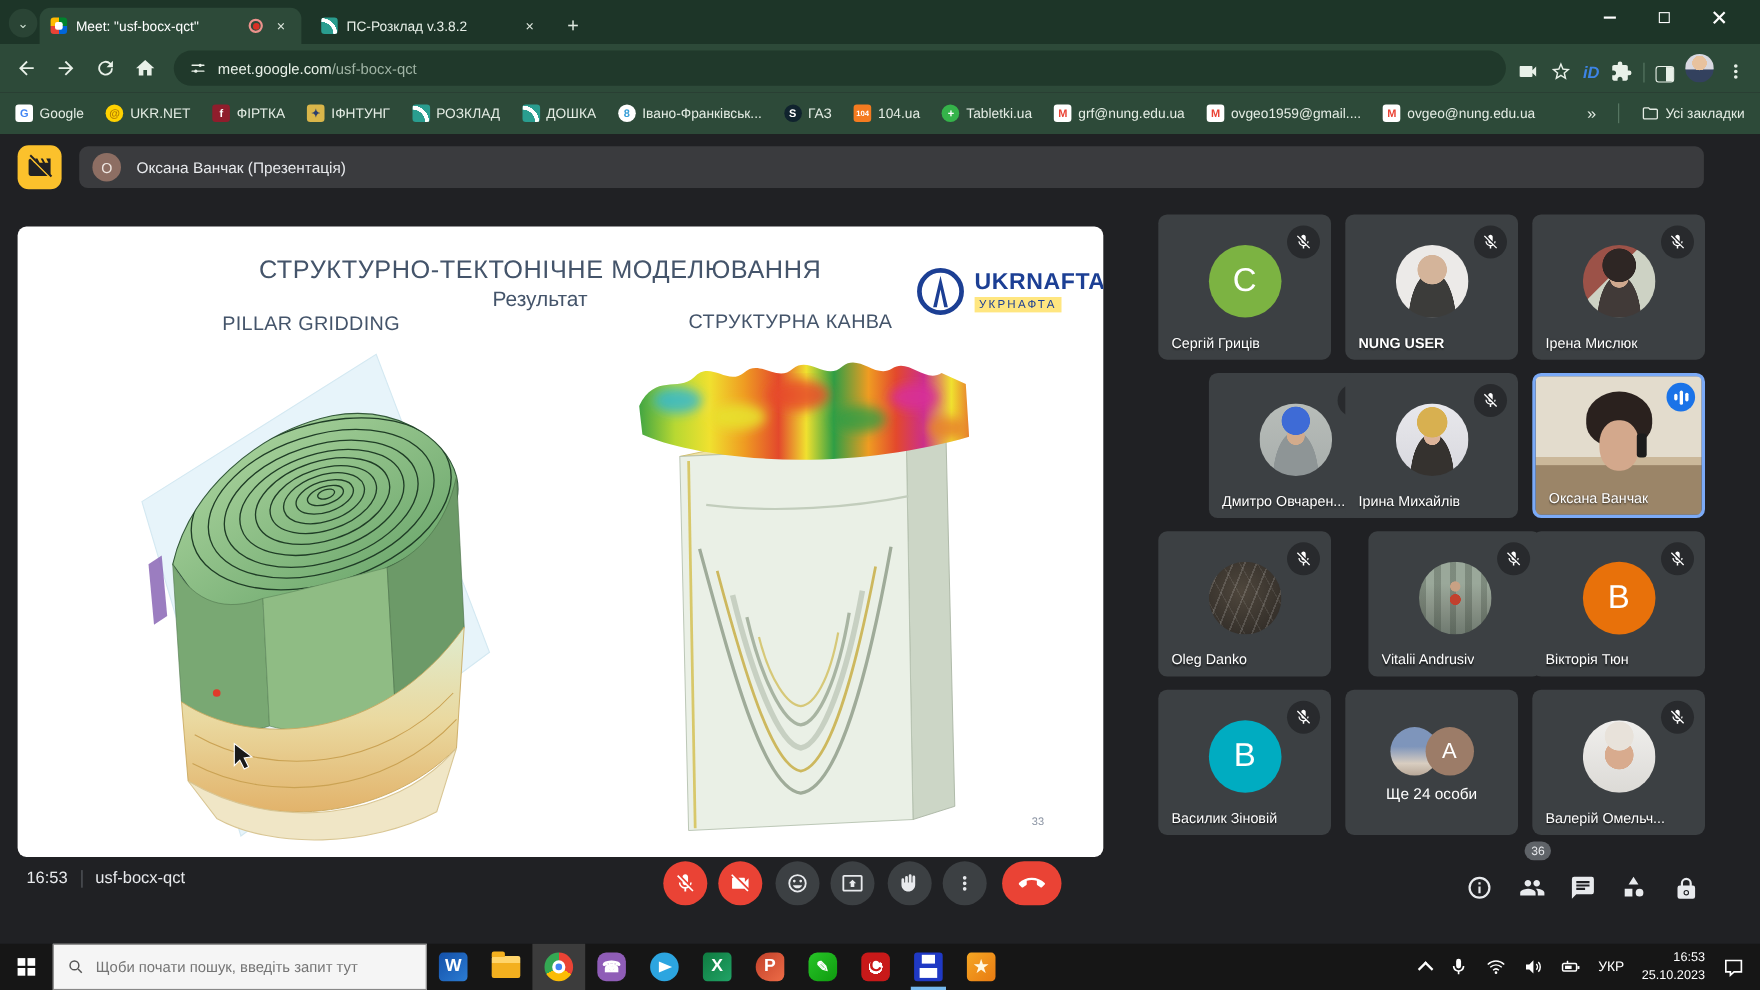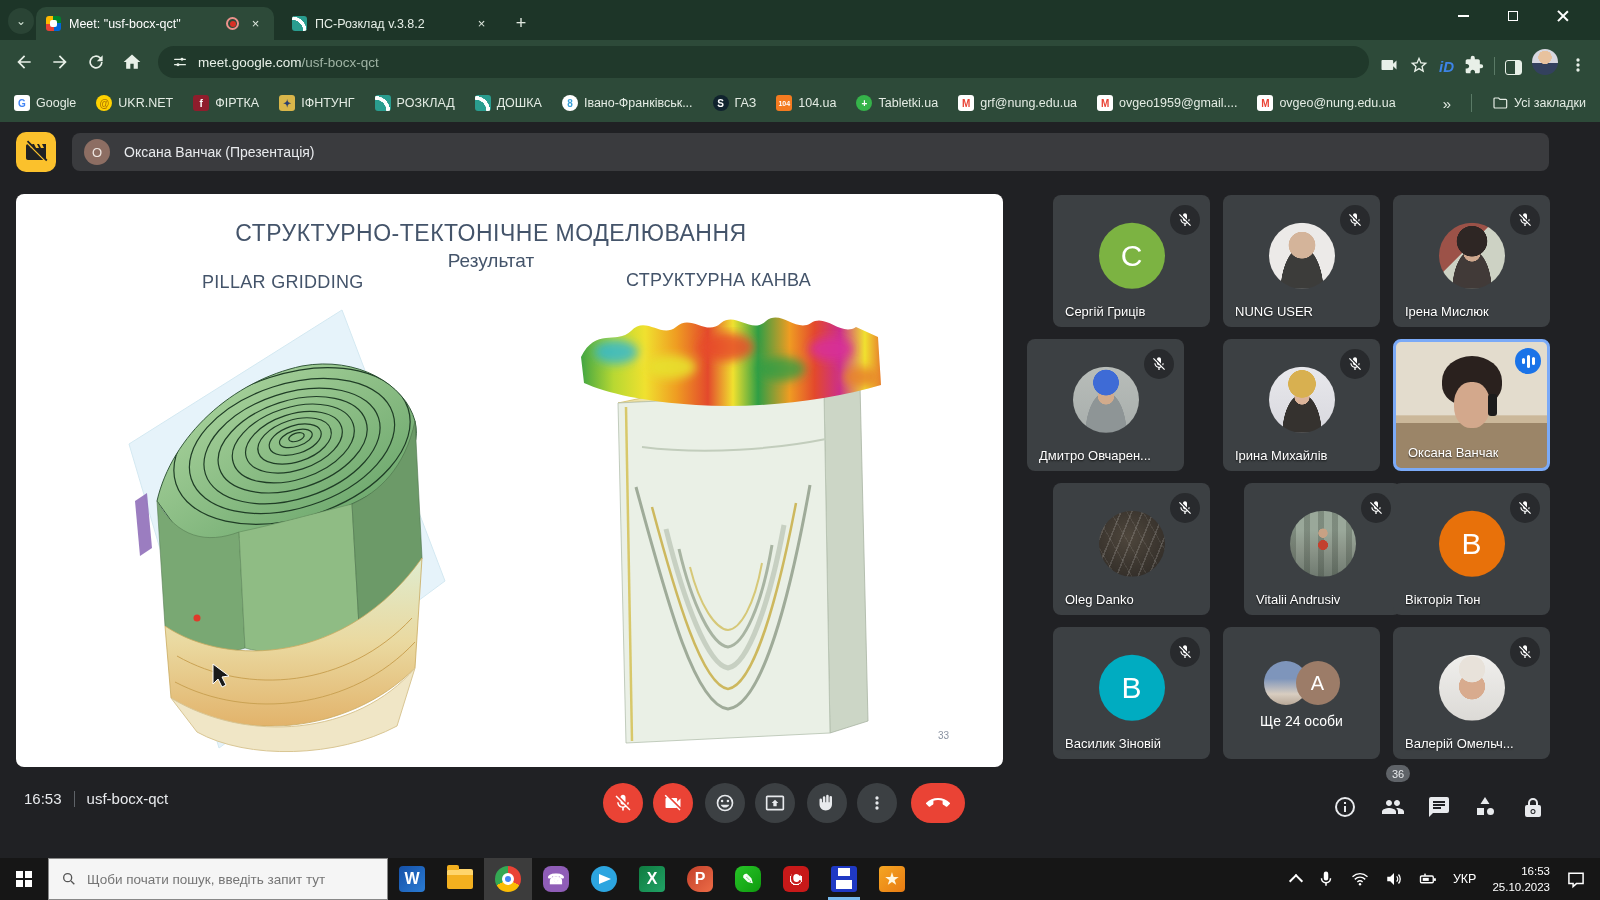--- a/index.html
+++ b/index.html
@@ -65,21 +65,21 @@
   
   #meet-bg { left:0; top:122px; width:1600px; height:736px; background:#202124;}
   #banner-icon { left:16px; top:132px; width:40px; height:40px; border-radius:10px; background:#fbc12c;
     display:flex; align-items:center; justify-content:center;}
   #banner-pill { left:72px; top:133px; width:1477px; height:38px; border-radius:8px; background:#3a3b3e;
     display:flex; align-items:center; gap:14px; padding:0 12px; color:#e8eaed; font-size:14px;}
   .banner-av { width:26px; height:26px; border-radius:50%; background:#8d6e63; color:#efe7e2;
     display:flex; align-items:center; justify-content:center; font-size:13px;}
 
   
-  #slide { left:16px; top:194px; width:987px; height:573px; background:#fff; border-radius:8px; overflow:hidden;text-decoration:underline;}
+  #slide { left:16px; top:206px; width:987px; height:573px; background:#fff; border-radius:8px; overflow:hidden;text-decoration:underline;}
   .slide-title { position:absolute; left:0; top:26px; width:950px; text-align:center;
     color:#44546a; font-size:23px; letter-spacing:.5px;}
   .slide-sub { position:absolute; left:0; top:56px; width:950px; text-align:center; color:#44546a; font-size:19px;}
   .lab { position:absolute; color:#44546a; font-size:18px; letter-spacing:.3px;}
   .pagenum { position:absolute; left:922px; top:536px; color:#8a93a2; font-size:10px;}
   #logo { position:absolute; left:816px; top:36px; display:flex; align-items:center; gap:8px;}
   #logo .lg-title { color:#1c3f94; font-weight:bold; font-size:21px; letter-spacing:.5px; line-height:1;}
   #logo .lg-sub { display:inline-block; margin-top:3px; background:#ffe680; color:#1c3f94; font-size:10.5px;
     padding:1px 4px; letter-spacing:2px;}
 
@@ -436,20 +436,30 @@
   <span class="banner-av">О</span>
   <span>Оксана Ванчак (Презентація)</span>
 </div>
 
 <div id="slide" class="abs">
   <div class="slide-title">СТРУКТУРНО-ТЕКТОНІЧНЕ МОДЕЛЮВАННЯ</div>
   <div class="slide-sub">Результат</div>
   <div class="lab" style="left:186px;top:78px;">PILLAR GRIDDING</div>
   <div class="lab" style="left:610px;top:76px;">СТРУКТУРНА КАНВА</div>
 
+  <div id="logo">
+    <svg class="i" width="46" height="46" viewBox="0 0 48 48">
+      <circle cx="24" cy="24" r="20" fill="none" stroke="#1c3f94" stroke-width="4.5"></circle>
+      <path d="M24 9 L31 39 L27.5 39 L24 22 L20.5 39 L17 39 Z" fill="#1c3f94"></path>
+    </svg>
+    <span>
+      <span class="lg-title" style="display:block">UKRNAFTA</span>
+      <span class="lg-sub">УКРНАФТА</span>
+    </span>
+  </div>
 
   <svg class="i abs" style="left:111px;top:102px;" width="320" height="458" viewBox="0 0 320 458">
     <defs>
       <linearGradient id="lgTop" x1="0" y1="0" x2="1" y2="1">
           <stop offset="0" stop-color="#b5dba6"></stop>
           <stop offset="1" stop-color="#5f9e62"></stop>
         </linearGradient>
       <linearGradient id="lgBody" x1="0" y1="0" x2="0" y2="1">
           <stop offset="0" stop-color="#dfeccf"></stop>
           <stop offset=".5" stop-color="#ead9a0"></stop>
@@ -536,39 +546,39 @@
 
 <div class="abs tile" style="left:1053px;top:195px;">
   <div class="av" style="background: rgb(124, 179, 66);">C</div>
   <div class="mutechip">
       <svg class="i ico16" style="color:#fff">
         <use href="#mic-off"></use>
       </svg>
     </div>
   <div class="pname">Сергій Гриців</div>
 </div>
-<div class="abs tile" style="left:1223px;top:195px;">
+<div class="abs tile" style="left:1223px;top:195px;font-weight:bold;">
   <div class="av ph-nung"></div>
   <div class="mutechip">
       <svg class="i ico16" style="color:#fff">
         <use href="#mic-off"></use>
       </svg>
     </div>
   <div class="pname">NUNG USER</div>
 </div>
 <div class="abs tile" style="left:1393px;top:195px;">
   <div class="av ph-irena"></div>
   <div class="mutechip">
       <svg class="i ico16" style="color:#fff">
         <use href="#mic-off"></use>
       </svg>
     </div>
   <div class="pname">Ірена Мислюк</div>
 </div>
-<div class="abs tile" style="left:1027px;top:339px;">
+<div class="abs tile" style="left:1099px;top:339px;">
   <div class="av ph-dmytro"></div>
   <div class="mutechip">
       <svg class="i ico16" style="color:#fff">
         <use href="#mic-off"></use>
       </svg>
     </div>
   <div class="pname">Дмитро Овчарен...</div>
 </div>
 <div class="abs tile" style="left:1223px;top:339px;">
   <div class="av ph-iryna"></div>

